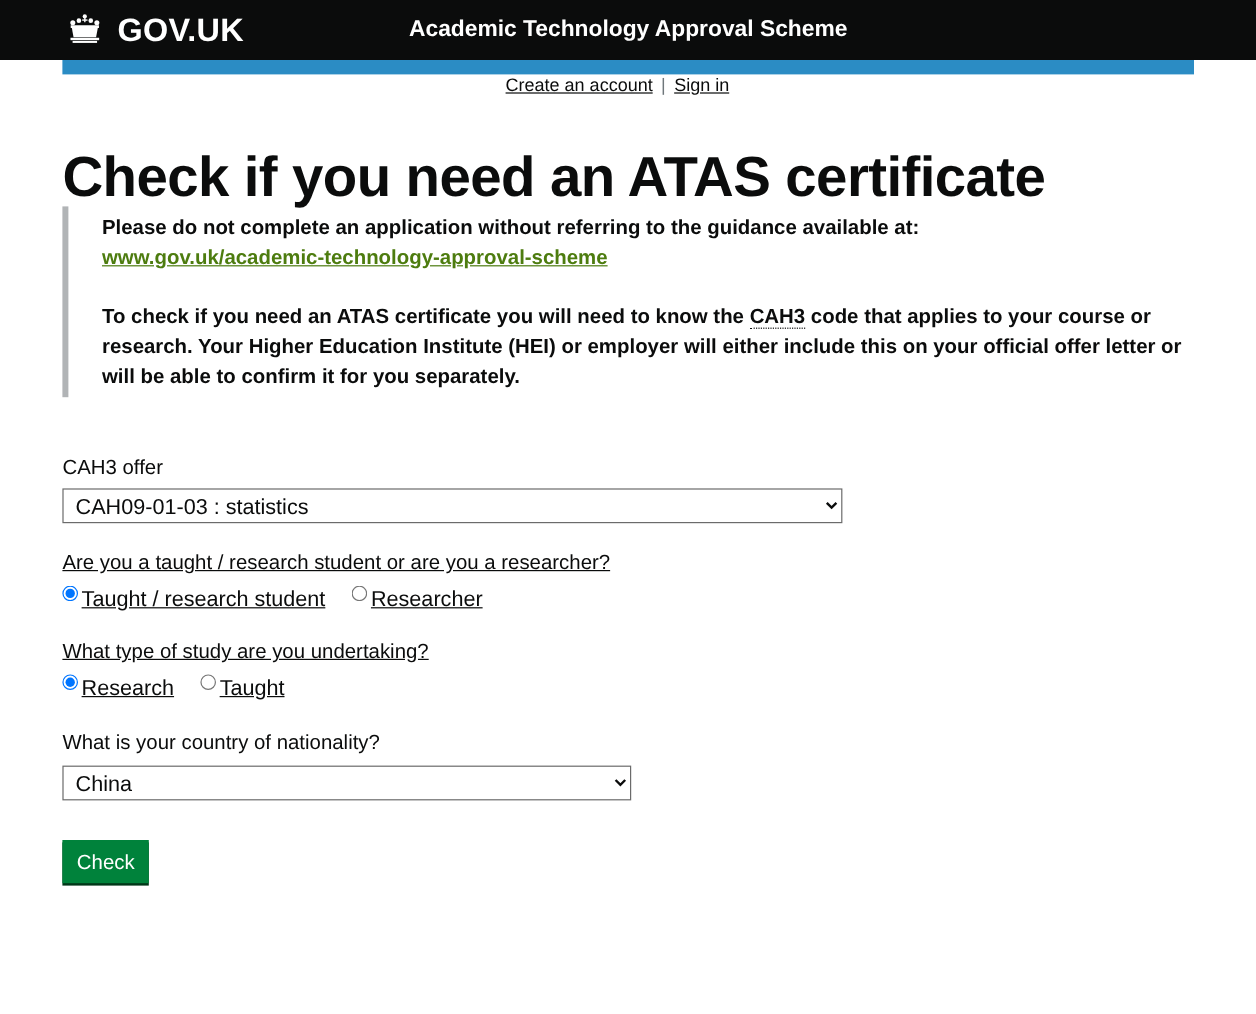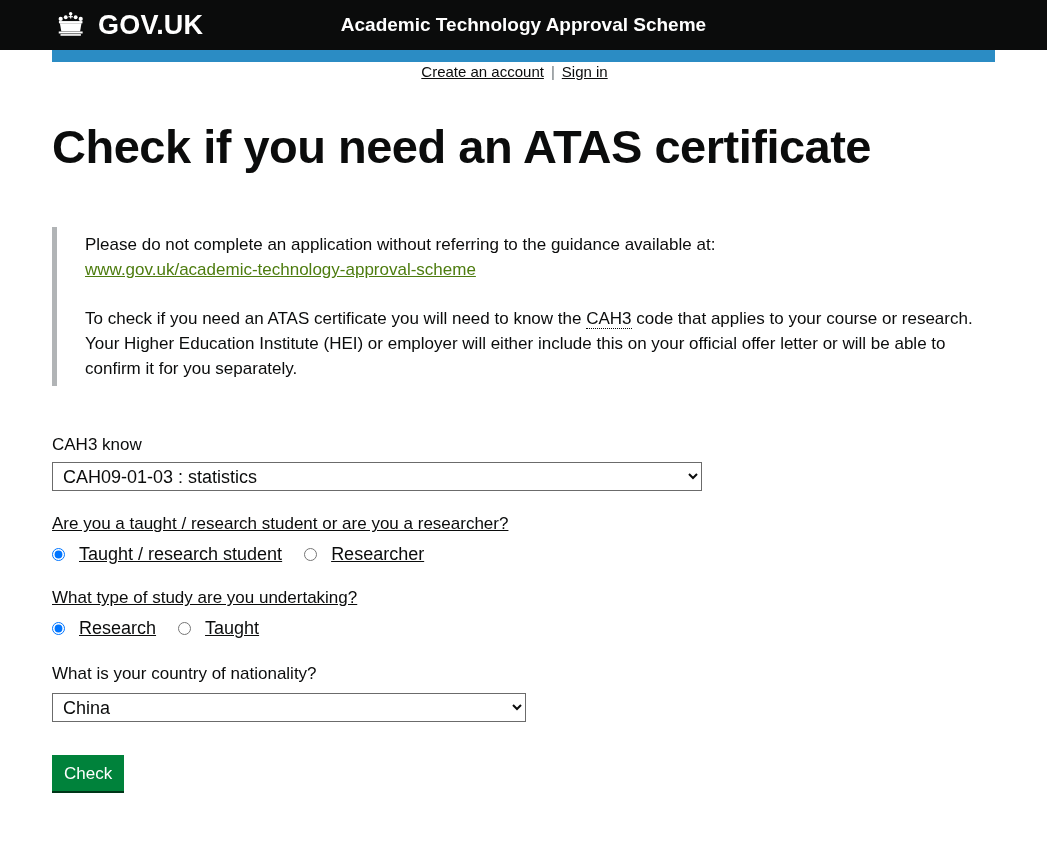--- a/index.html
+++ b/index.html
@@ -96,24 +96,24 @@
   h1.page-title {
     font-size: 47px;
     line-height: 1.09;
     font-weight: 700;
     margin: 35px 0 0 0;
     letter-spacing: -0.5px;
   }
 
   
   .inset {
-    margin-top: 55px;
     border-left: 5px solid #b1b4b6;
     padding: 5px 0 5px 28px;
     max-width: 940px;
+    font-weight: bold;
   }
   .inset p {
     margin: 0;
     font-size: 17px;
     line-height: 25px;
     color: #0b0c0c;
   }
   .inset p + p.spaced {
     margin-top: 24px;
   }
@@ -161,23 +161,21 @@
 
   .radio-row {
     display: flex;
     align-items: center;
     margin: 0 0 0 0;
     font-size: 18px;
     line-height: 22px;
   }
   .radio-item {
     display: inline-flex;
-    align-items: center;
     margin-right: 22px;
-    gap: 11px;
   }
   .radio-item input[type="radio"] {
     margin: 0 3px 0 0;
     width: 13px;
     height: 13px;
     flex: none;
   }
   .radio-item label {
     color: #0b0c0c;
     white-space: nowrap;
@@ -246,21 +244,21 @@
     <p>
       <span>Please do not complete an application without referring to the guidance available at:</span><br>
       <a class="guidance-link" href="#">www.gov.uk/academic-technology-approval-scheme</a><br>
     </p>
     <p class="spaced"><span>To check if you need an ATAS certificate you will need to know the </span><abbr class="cah3">CAH3</abbr><span> code that applies to your course or research. Your Higher Education Institute (HEI) or employer will either include this on your official offer letter or will be able to confirm it for you separately.</span></p>
   </div>
 
   <form class="form-area">
 
     
-    <label class="field-label" for="cah3-select">CAH3 know</label>
+    <label class="field-label" for="cah3-select">CAH3 offer</label>
     <select class="gov-select" id="cah3-select">
       <option>CAH09-01-03 : statistics</option>
     </select>
 
     
     <div class="group-gap">
       <span class="question-label">Are you a taught / research student or are you a researcher?</span>
       <div class="radio-row">
         <span class="radio-item">
           <input type="radio" name="student-type" id="student-type-0" checked="" style="">

